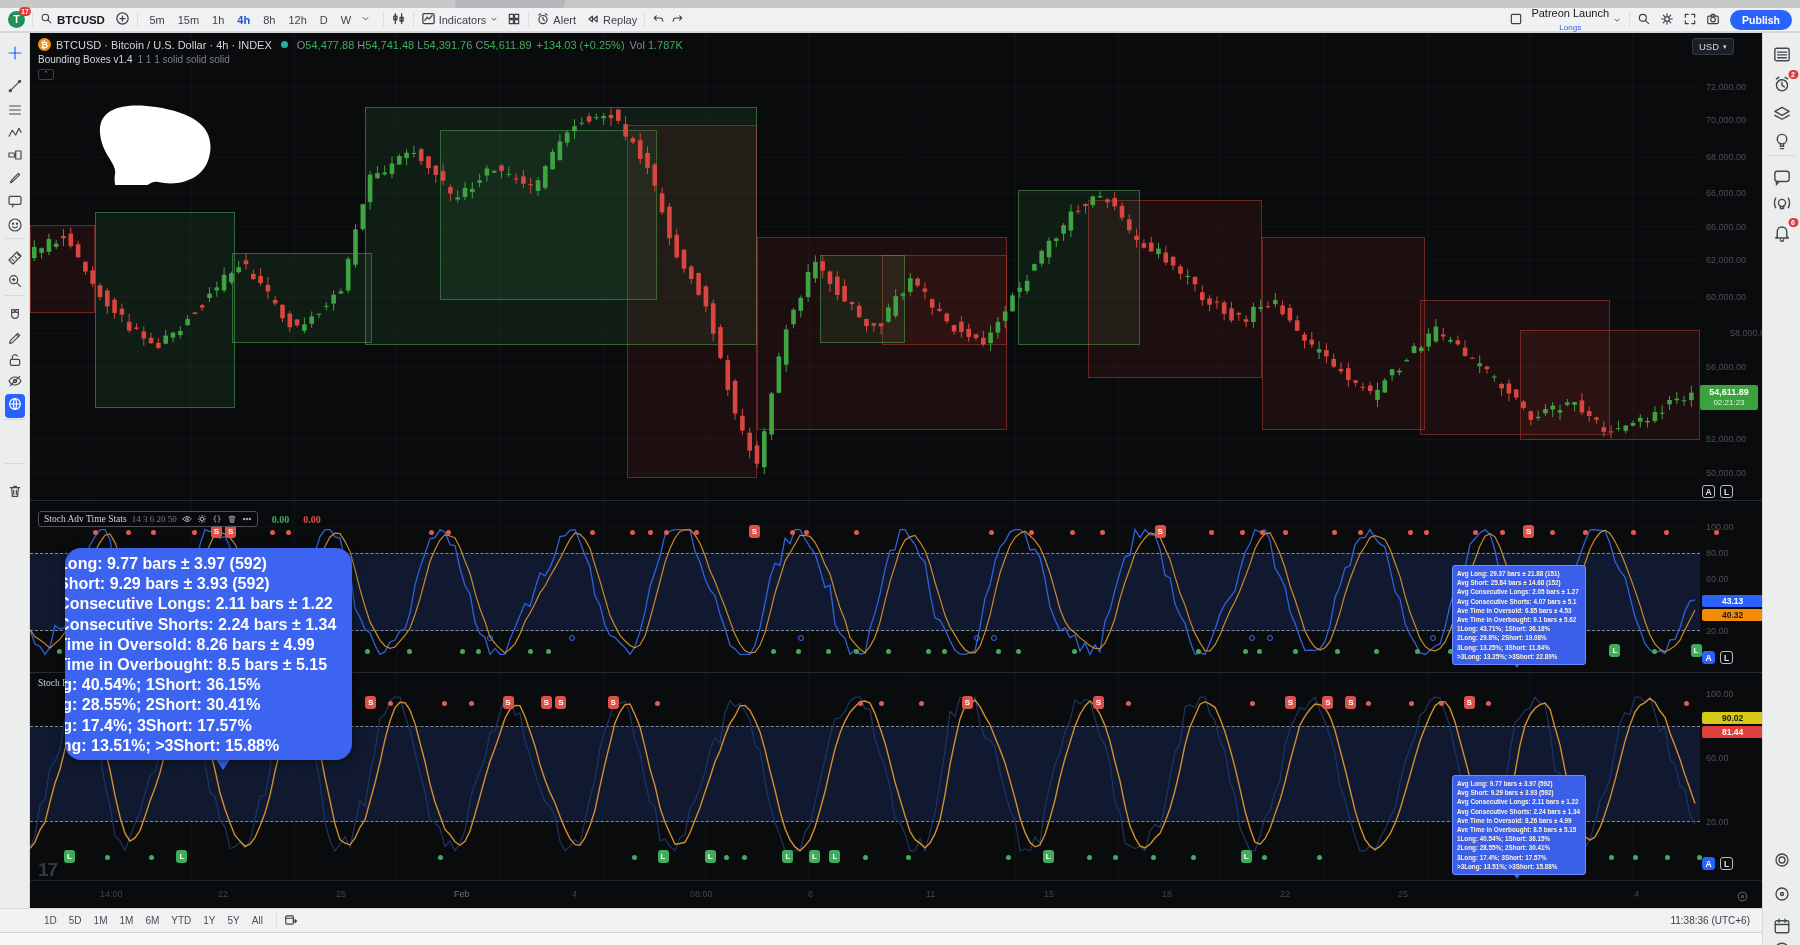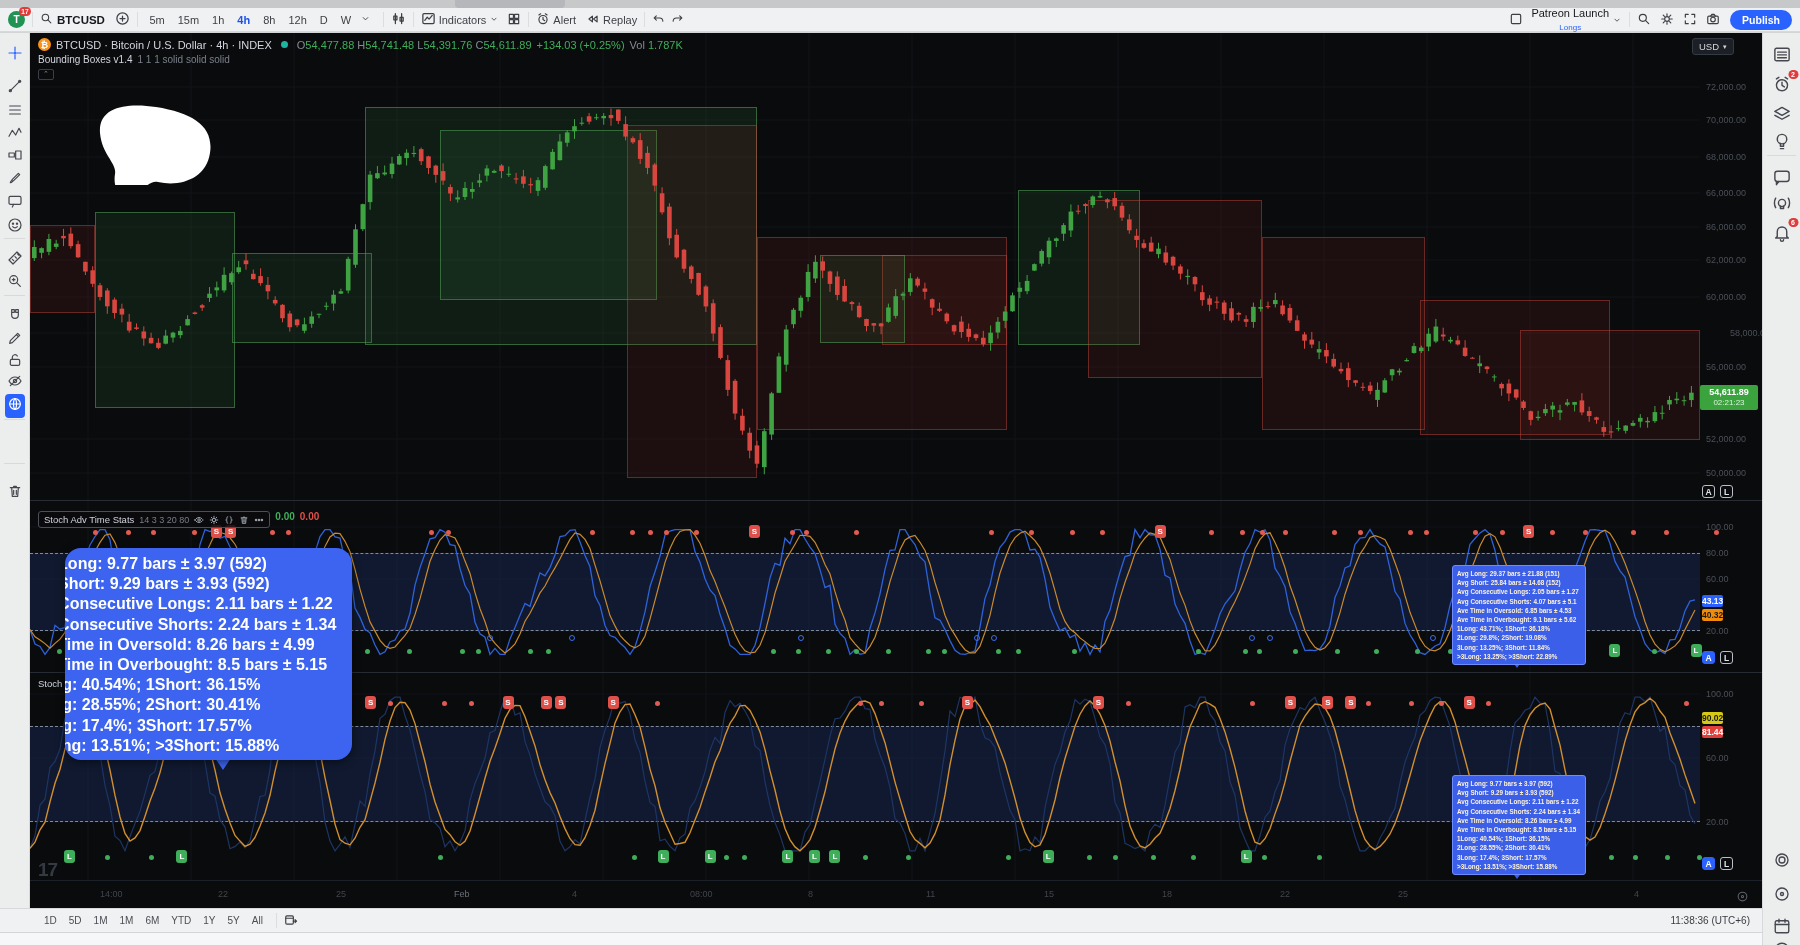--- a/index.html
+++ b/index.html
@@ -28,28 +28,28 @@
   .chart{position:absolute;left:30px;top:33px;width:1732px;height:875px;background:#0a0b0d;overflow:hidden;}
   .legend1{position:absolute;left:8px;top:5px;font-size:11px;color:#d3d6dd;display:flex;align-items:center;gap:5px;white-space:nowrap;z-index:30;}
   .btc{width:13px;height:13px;border-radius:50%;background:#f7931a;color:#fff;font-size:9px;font-weight:bold;display:flex;align-items:center;justify-content:center;}
   .mkt-dot{width:7px;height:7px;border-radius:50%;background:#1fb3a0;margin:0 4px;}
   .ohlc span.k{color:#868b94;}
   .ohlc span.v{color:#3fae5a;}
   .legend2{position:absolute;left:8px;top:21px;font-size:10px;color:#d3d6dd;z-index:30;white-space:nowrap;}
   .legend2 .prm{color:#7b808a;margin-left:5px;}
   .collapse{position:absolute;left:8px;top:36px;width:14px;height:9px;border:1px solid #3a3e46;border-radius:2px;color:#8a8f99;font-size:7px;line-height:7px;text-align:center;z-index:30;}
   .sep{position:absolute;left:0;width:1732px;height:1px;background:#272b34;z-index:5;}
-  .plabel{position:absolute;z-index:28;display:flex;gap:5px;}
+  .plabel{position:absolute;z-index:28;display:flex;align-items:center;gap:14px;font-family:Liberation Serif, serif;}
   .pill{display:flex;align-items:center;gap:5px;border:1px solid #4a4f58;border-radius:3px;background:rgba(10,11,14,.85);padding:2px 5px;}
   .pill .nm{color:#cfd3dc;font-size:9.5px;white-space:nowrap;}
   .pill .prm{color:#787d87;font-size:9px;}
   .pill .ic{color:#9aa0aa;display:flex;}
   .pvals{font-size:10px;font-weight:bold;}
   .axlabel{position:absolute;left:1676px;font-size:9px;color:#4b5058;z-index:10;white-space:nowrap;}
-  .axbadge{position:absolute;left:1672px;z-index:12;font-size:8.5px;font-weight:bold;border-radius:2px;padding:1px 0;color:#0a0b0d;white-space:nowrap;}
+  .axbadge{position:absolute;left:1672px;z-index:12;font-size:8.5px;font-weight:bold;border-radius:2px;padding:1px 20px;color:#0a0b0d;white-space:nowrap;}
   .pricebadge{position:absolute;left:1670px;width:58px;z-index:12;background:#3aa33e;color:#fff;border-radius:2px;text-align:center;font-size:9px;font-weight:bold;line-height:1.35;padding:1px 0;}
   .pricebadge .cd{color:#d9f5d9;font-size:8px;font-weight:normal;}
   .albadge{position:absolute;z-index:14;width:13px;height:13px;border:1.5px solid #b9bec7;border-radius:3px;color:#dfe3ea;font-size:8.5px;font-weight:bold;display:flex;align-items:center;justify-content:center;background:rgba(10,11,13,.6);box-sizing:border-box;}
   .albadge.on{background:#2962ff;border-color:#2962ff;color:#fff;}
   .mk{position:absolute;z-index:16;}
   .dotr{width:5px;height:5px;border-radius:50%;background:#e25a52;}
   .dotg{width:5px;height:5px;border-radius:50%;background:#3fae5a;}
   .dothollow{width:6px;height:6px;border-radius:50%;border:1px solid #3c6ff0;box-sizing:border-box;}
   .mbadge{width:11px;height:13px;border-radius:3px;color:#fff;font-size:8px;font-weight:bold;display:flex;align-items:center;justify-content:center;}
   .mbadge.s{background:#e0504a;}
@@ -810,21 +810,21 @@
     </div>
     <div class="collapse">⌃</div>
 
     <svg width="160" height="110" style="position:absolute;left:38px;top:42px;z-index:35">
       <path d="M32,58 C30,30 62,28 88,32 C126,38 146,52 142,78 C138,104 112,112 90,107 C80,105 74,118 62,121 C50,124 45,111 47,99 C49,88 34,80 32,58 Z" fill="#ffffff"></path>
     </svg>
 
     <div class="plabel" style="left:8px;top:478px">
       <div class="pill">
         <span class="nm">Stoch Adv Time Stats</span>
-        <span class="prm">14 3 3 20 80</span>
+        <span class="prm">14 3 6 20 50</span>
         <span class="ic" id="ic-eye">
             <svg class="lineart" width="10" height="10" viewBox="0 0 24 24" style="stroke-width:2.4">
               <path d="M2 12s4-6 10-6 10 6 10 6-4 6-10 6-10-6-10-6z"></path>
               <circle cx="12" cy="12" r="3"></circle>
             </svg>
           </span>
         <span class="ic" id="ic-gear2">
             <svg class="lineart" width="10" height="10" viewBox="0 0 24 24" style="stroke-width:2.4">
               <circle cx="12" cy="12" r="4"></circle>
               <path d="M12 3v3M12 18v3M3 12h3M18 12h3M5.5 5.5l2.1 2.1M16.4 16.4l2.1 2.1M18.5 5.5l-2.1 2.1M7.6 16.4l-2.1 2.1"></path>

